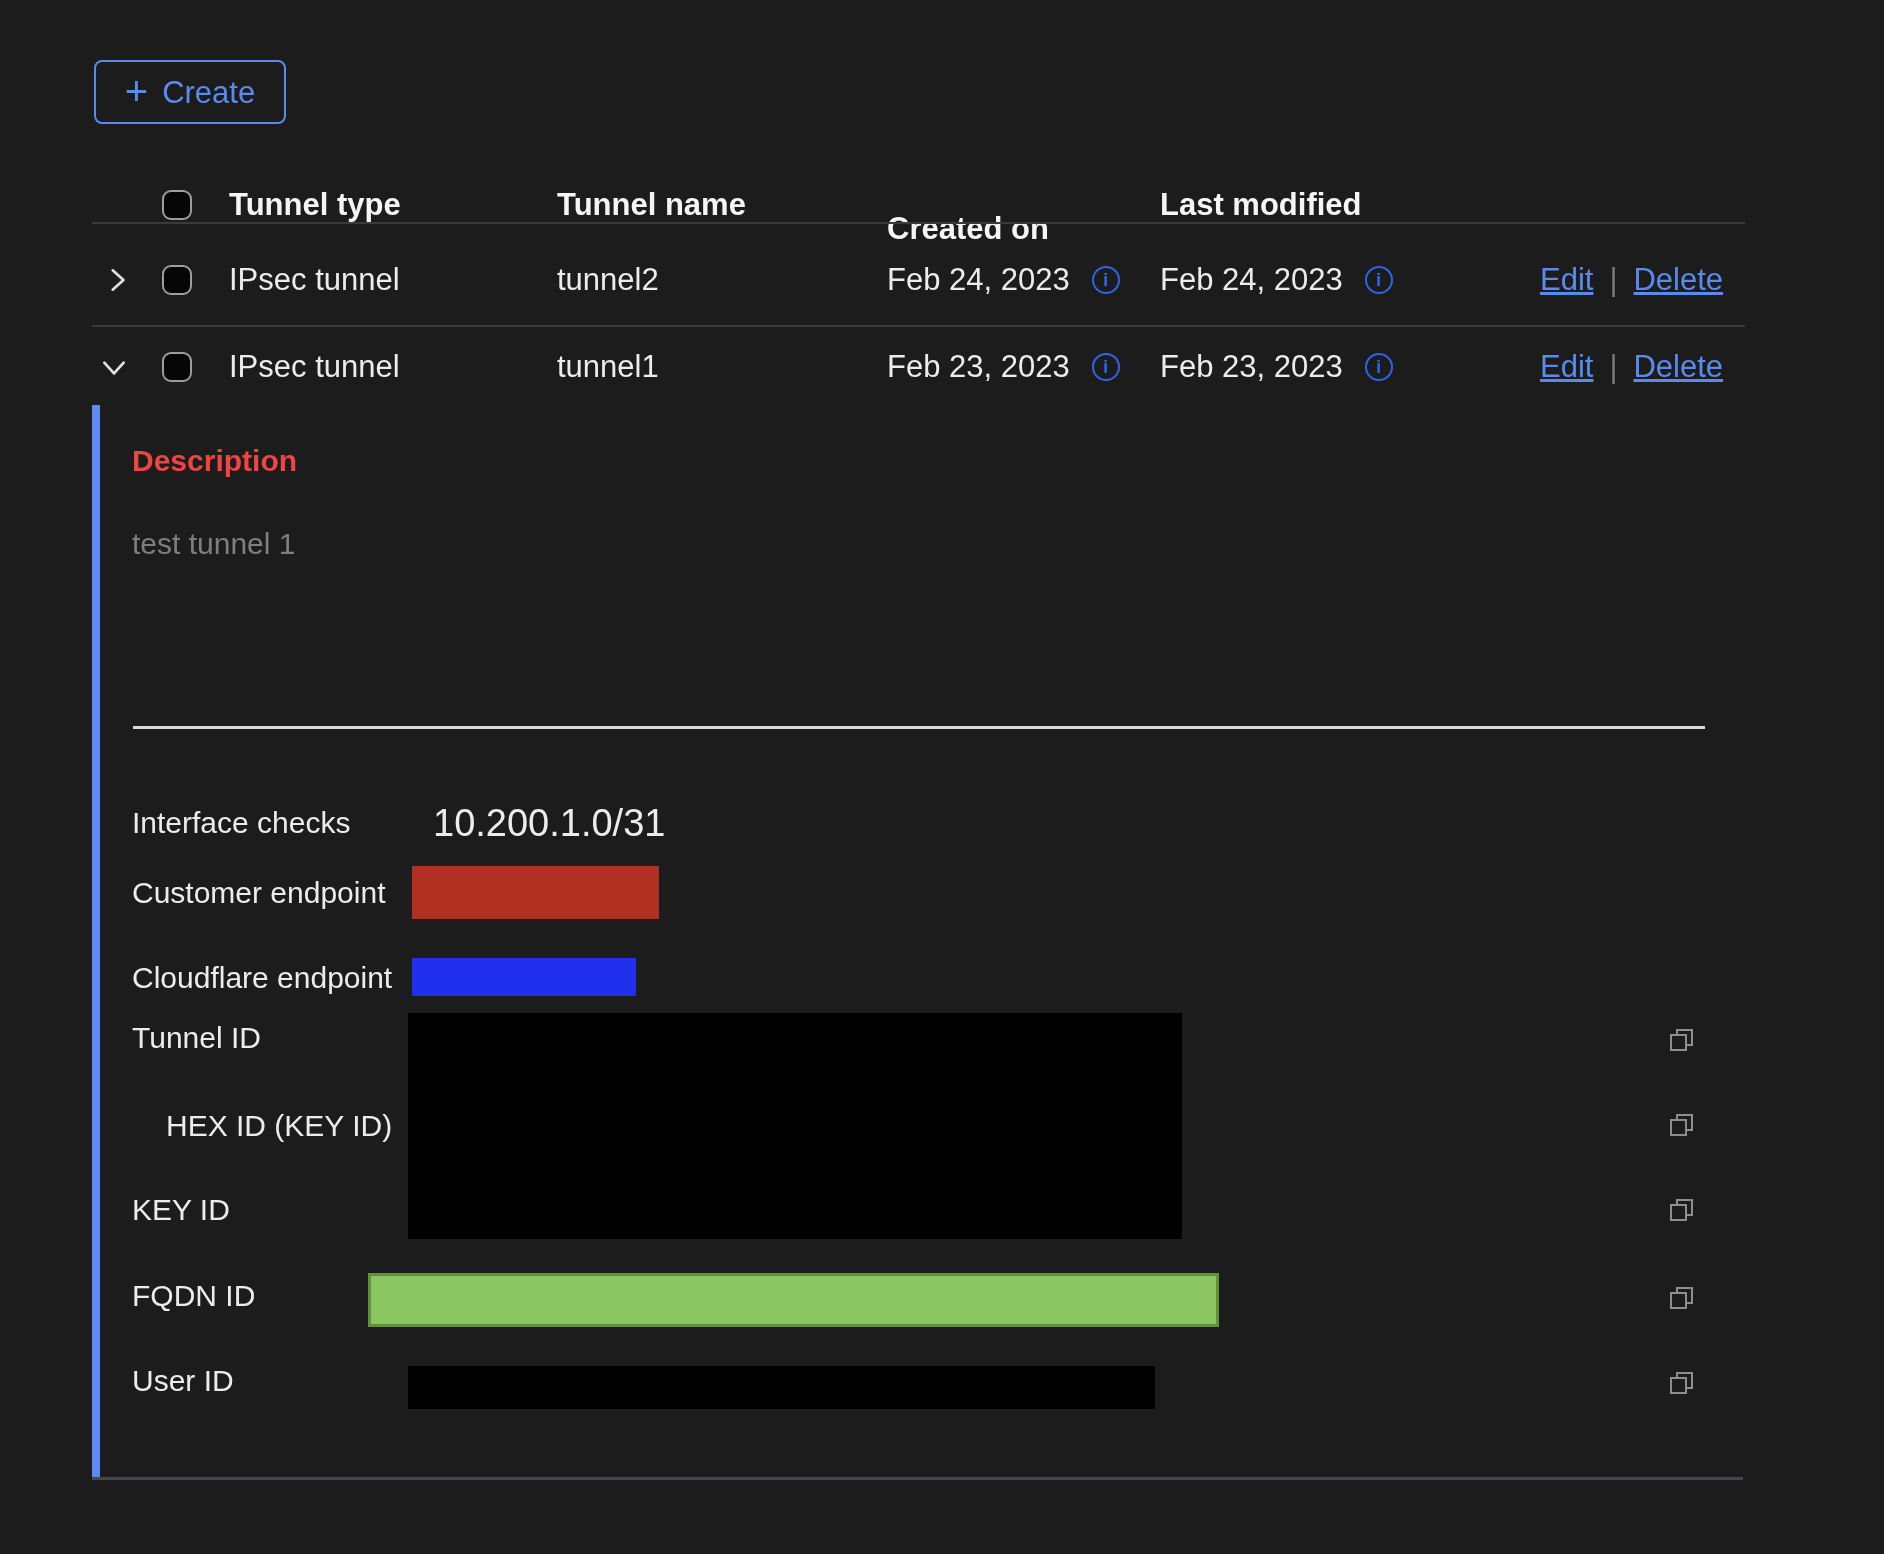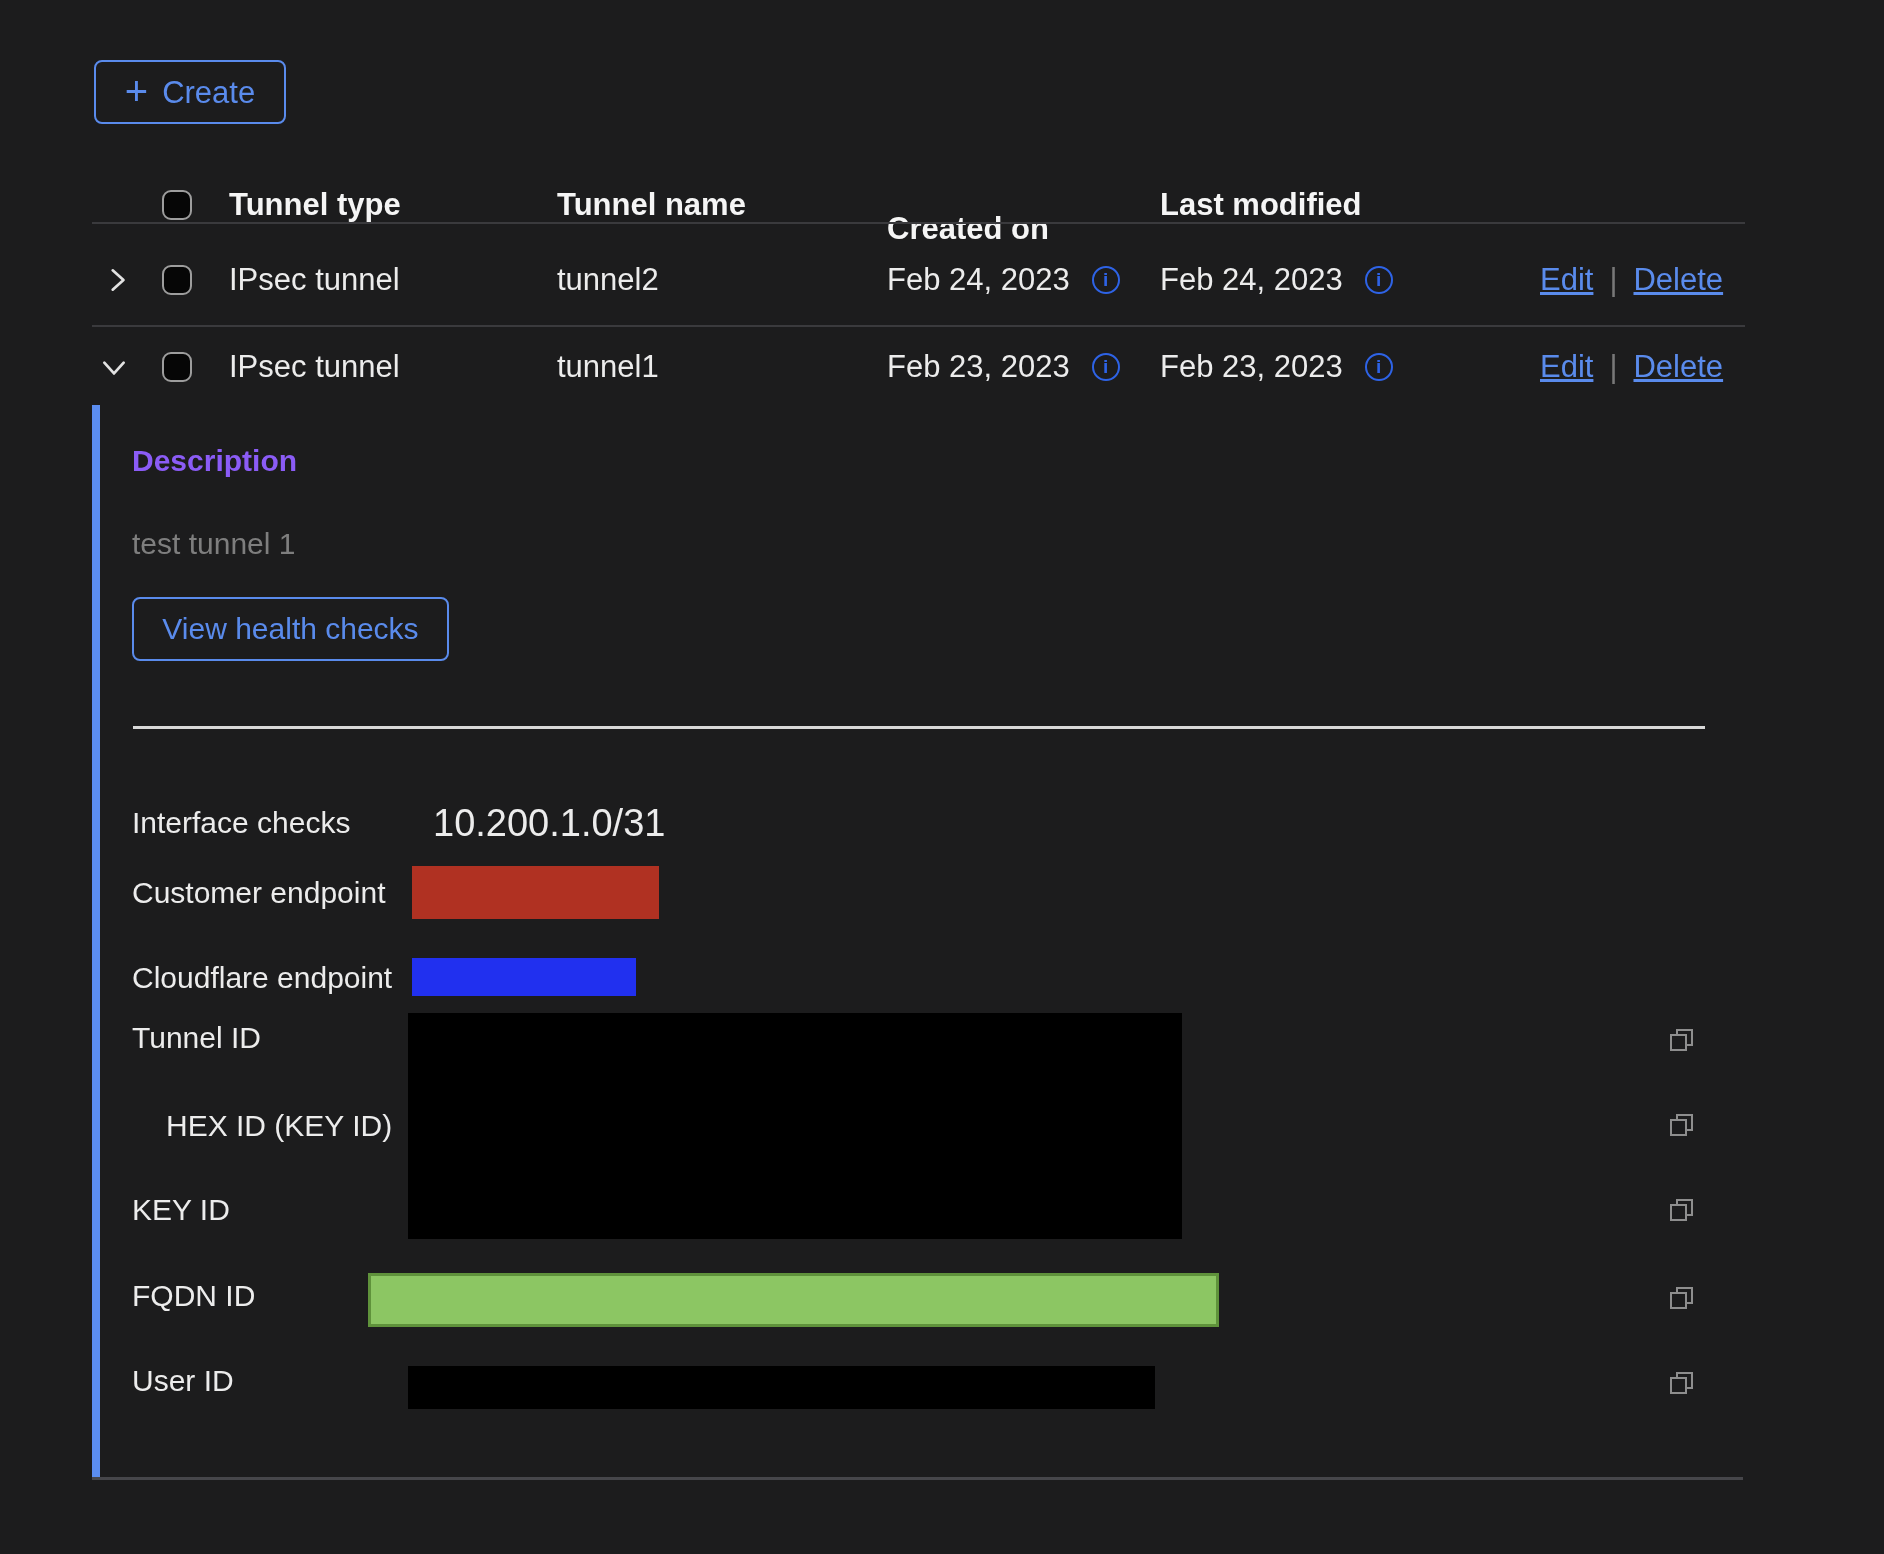--- a/index.html
+++ b/index.html
@@ -32,21 +32,21 @@
   .checkbox{position:absolute;transform:translateY(-50%);width:30px;height:30px;border:2px solid #9d9d9d;border-radius:9px;background:#060606;cursor:pointer;}
   .chev{position:absolute;transform:translateY(-50%);display:flex;cursor:pointer;}
   .datecell{display:flex;align-items:center;gap:22px;}
   .info{display:inline-flex;width:28px;height:28px;border:2px solid var(--info-blue);border-radius:50%;
         color:var(--info-blue);align-items:center;justify-content:center;font-size:19px;font-weight:700;cursor:pointer;flex:none;}
   .links{display:flex;align-items:center;gap:16px;justify-content:flex-end;}
   .link{color:var(--accent-blue);text-decoration:underline;cursor:pointer;}
   .pipe{color:#787878;}
 
   .expanded-bar{position:absolute;left:92px;top:405px;width:8px;height:1073px;background:#5b8df0;}
-  .desc-label{position:absolute;left:132px;top:461px;transform:translateY(-50%);font-size:30px;font-weight:600;color:#8b5cf6;}
+  .desc-label{position:absolute;left:132px;top:461px;transform:translateY(-50%);font-size:30px;font-weight:600;color:#ef4444;}
   .desc-text{position:absolute;left:132px;top:544px;transform:translateY(-50%);font-size:30px;color:#7e7e7e;}
   .light-rule{position:absolute;left:133px;top:726px;width:1572px;height:3px;background:#d8d8d8;}
 
   .lbl{position:absolute;left:132px;transform:translateY(-50%);font-size:30px;color:var(--text);white-space:nowrap;}
   .val{position:absolute;transform:translateY(-50%);font-size:38px;color:var(--text);white-space:nowrap;}
   .block{position:absolute;}
   .copy{position:absolute;left:1668px;transform:translateY(-50%);cursor:pointer;display:flex;}
 </style>
 </head>
 <body>
@@ -108,23 +108,20 @@
     <span class="link">Edit</span>
     <span class="pipe">|</span>
     <span class="link">Delete</span>
   </span>
 
   <div class="expanded-bar"></div>
 
   <div class="desc-label">Description</div>
   <div class="desc-text">test tunnel 1</div>
 
-  <button class="btn-outline" style="left:132px;top:597px;width:317px;height:64px;font-size:30px;">
-    <span>View health checks</span>
-  </button>
 
   <div class="light-rule"></div>
 
   <span class="lbl" style="top:823px;">Interface checks</span>
   <span class="val" style="left:433px;top:823px;">10.200.1.0/31</span>
 
   <span class="lbl" style="top:893px;">Customer endpoint</span>
   <div class="block" style="left:412px;top:866px;width:247px;height:53px;background:var(--redaction-red);"></div>
 
   <span class="lbl" style="top:978px;">Cloudflare endpoint</span>

